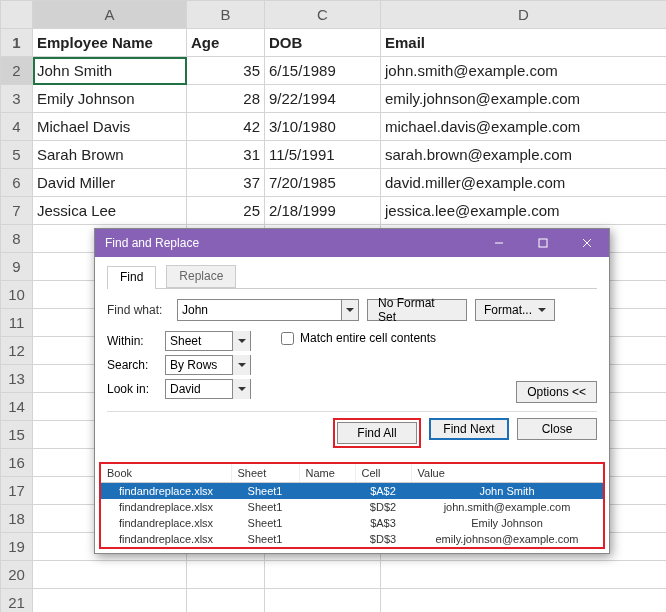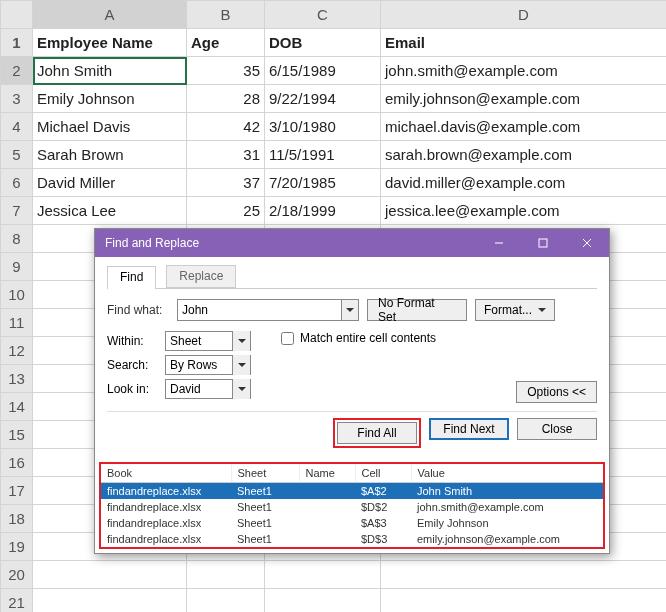--- a/index.html
+++ b/index.html
@@ -57,21 +57,21 @@
 
 .actionrow { display: flex; justify-content: flex-end; gap: 8px; padding: 6px 0 8px; border-top: 1px solid #ddd; margin-top: 8px; }
 .btn.w { width: 80px; }
 .redbox { border: 2px solid #e21f26; }
 .btn.blue-outline { border: 1px solid #1d6fb8; box-shadow: inset 0 0 0 1px #1d6fb8; }
 
 .results-wrap { border: 2px solid #e21f26; margin: 0 4px 4px 4px; }
 .results { width: 100%; border-collapse: collapse; font-size: 11px; }
 .results th { text-align: left; padding: 3px 6px; border-bottom: 1px solid #ccc; font-weight: normal; color: #333; }
 .results th + th { border-left: 1px solid #eee; }
-.results td { padding: 2px 6px; color: #333; }
+.results td { padding: 2px 6px; color: #333; text-align: center; }
 .results tr.selrow td { background: #1d6fb8; color: #fff; }
 .status { padding: 4px 8px; color: #555; border-top: 1px solid #ddd; font-size: 11px; }
 </style>
 </head>
 <body>
 
 <div class="sheet">
 <table class="grid">
   <colgroup>
         <col class="rh">

